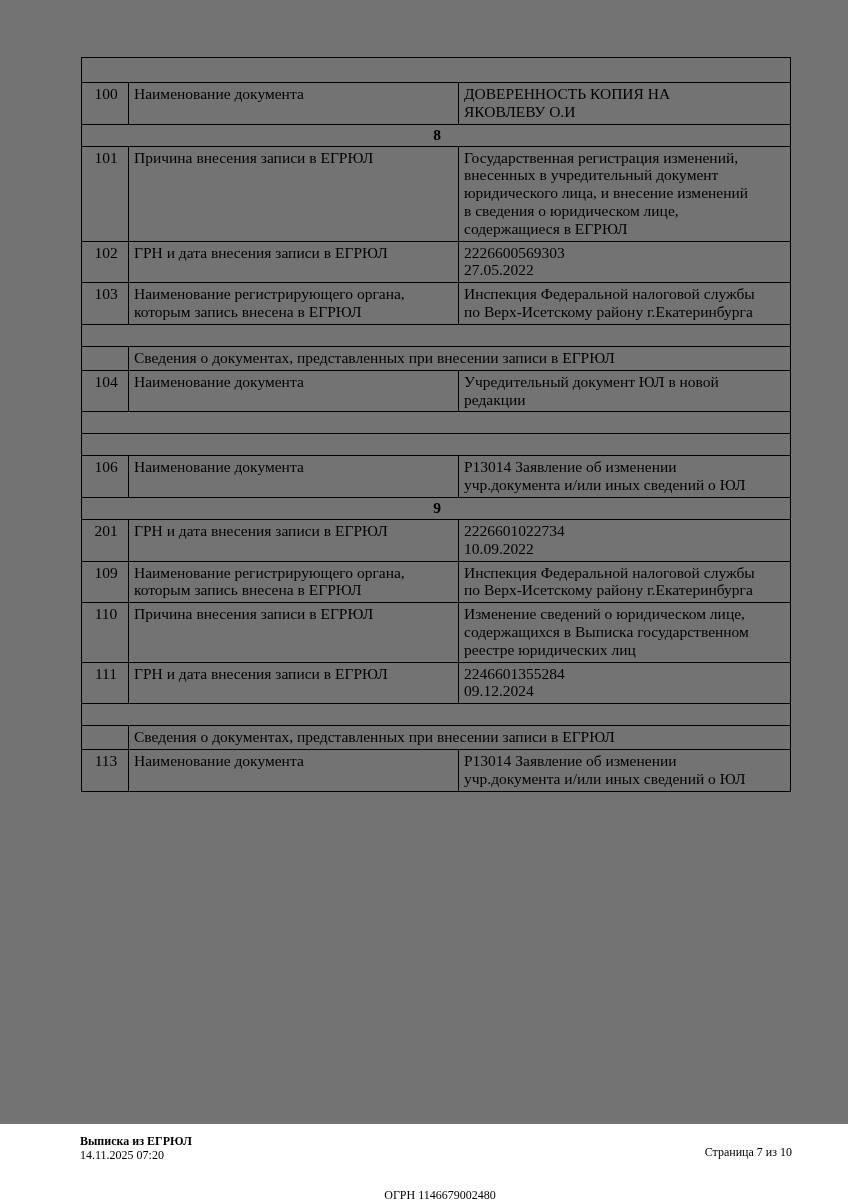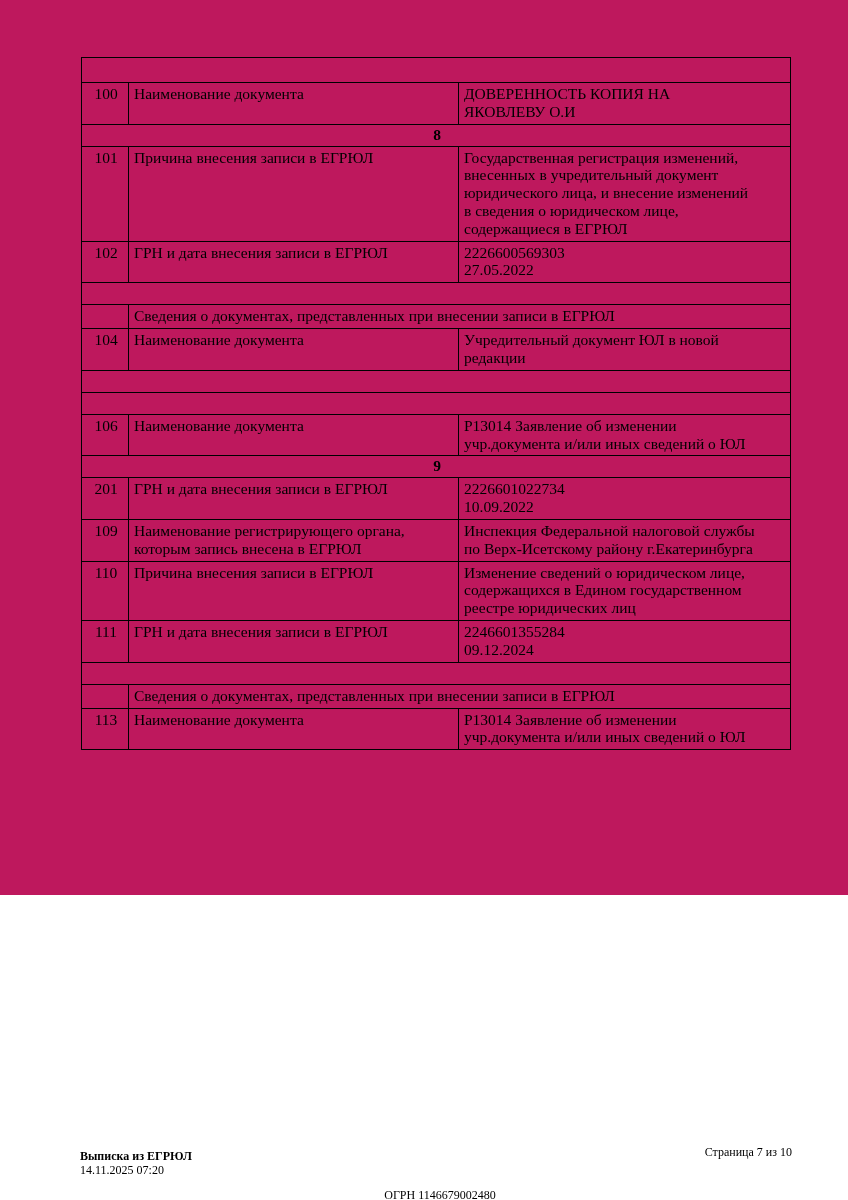--- a/index.html
+++ b/index.html
@@ -6,22 +6,22 @@
   html, body { background: #ffffff; }
   body {
     width: 848px; height: 1200px;
     font-family: "Liberation Serif", "DejaVu Serif", serif;
     color: #000000;
     position: relative;
     overflow: hidden;
   }
   .page {
     position: relative;
-    width: 848px; height: 895px;
-    background: #be185d;
+    width: 848px; height: 1124px;
+    background: #737373;
   }
   table.doc-table {
     position: absolute;
     left: 81px; top: 57px;
     width: 709px;
     border-collapse: collapse;
     table-layout: fixed;
     font-size: 15.5px;
     line-height: 17.8px;
   }
@@ -47,21 +47,21 @@
     padding-bottom: 2px;
   }
   tr.r-band td { height: 24px; }
   .footer {
     position: absolute;
     left: 80px; top: 1134px;
     width: 720px; height: 34px;
     font-size: 12px;
     line-height: 14px;
   }
-  .footer .f-left { position: absolute; left: 0; top: 0; margin-top: 15px; }
+  .footer .f-left { position: absolute; left: 0; top: 0; }
   .footer .f-title { font-weight: bold; }
   .footer .f-center { position: absolute; left: 0; right: 0; top: 11px; text-align: center; margin-top: 43px; }
   .footer .f-right { position: absolute; right: 8px; top: 11px; text-align: left; }
 </style>
 </head>
 <body>
 
 <div class="page">
 
   <table class="doc-table">
@@ -90,20 +90,27 @@
 внесенных в учредительный документ
 юридического лица, и внесение изменений
 в сведения о юридическом лице,
 содержащиеся в ЕГРЮЛ</td>
         </tr>
         <tr class="r-data">
           <td class="c-num">102</td>
           <td class="c-label">ГРН и дата внесения записи в ЕГРЮЛ</td>
           <td class="c-value">2226600569303
 27.05.2022</td>
+        </tr>
+        <tr class="r-data">
+          <td class="c-num">103</td>
+          <td class="c-label">Наименование регистрирующего органа,
+которым запись внесена в ЕГРЮЛ</td>
+          <td class="c-value">Инспекция Федеральной налоговой службы
+по Верх-Исетскому району г.Екатеринбурга</td>
         </tr>
         <tr class="r-empty">
           <td colspan="3"></td>
         </tr>
         <tr class="r-band">
           <td class="c-num"></td>
           <td colspan="2">Сведения о документах, представленных при внесении записи в ЕГРЮЛ</td>
         </tr>
         <tr class="r-data">
           <td class="c-num">104</td>
@@ -136,21 +143,21 @@
           <td class="c-num">109</td>
           <td class="c-label">Наименование регистрирующего органа,
 которым запись внесена в ЕГРЮЛ</td>
           <td class="c-value">Инспекция Федеральной налоговой службы
 по Верх-Исетскому району г.Екатеринбурга</td>
         </tr>
         <tr class="r-data">
           <td class="c-num">110</td>
           <td class="c-label">Причина внесения записи в ЕГРЮЛ</td>
           <td class="c-value">Изменение сведений о юридическом лице,
-содержащихся в Едином государственном
+содержащихся в Выписка государственном
 реестре юридических лиц</td>
         </tr>
         <tr class="r-data">
           <td class="c-num">111</td>
           <td class="c-label">ГРН и дата внесения записи в ЕГРЮЛ</td>
           <td class="c-value">2246601355284
 09.12.2024</td>
         </tr>
         <tr class="r-empty">
           <td colspan="3"></td>

